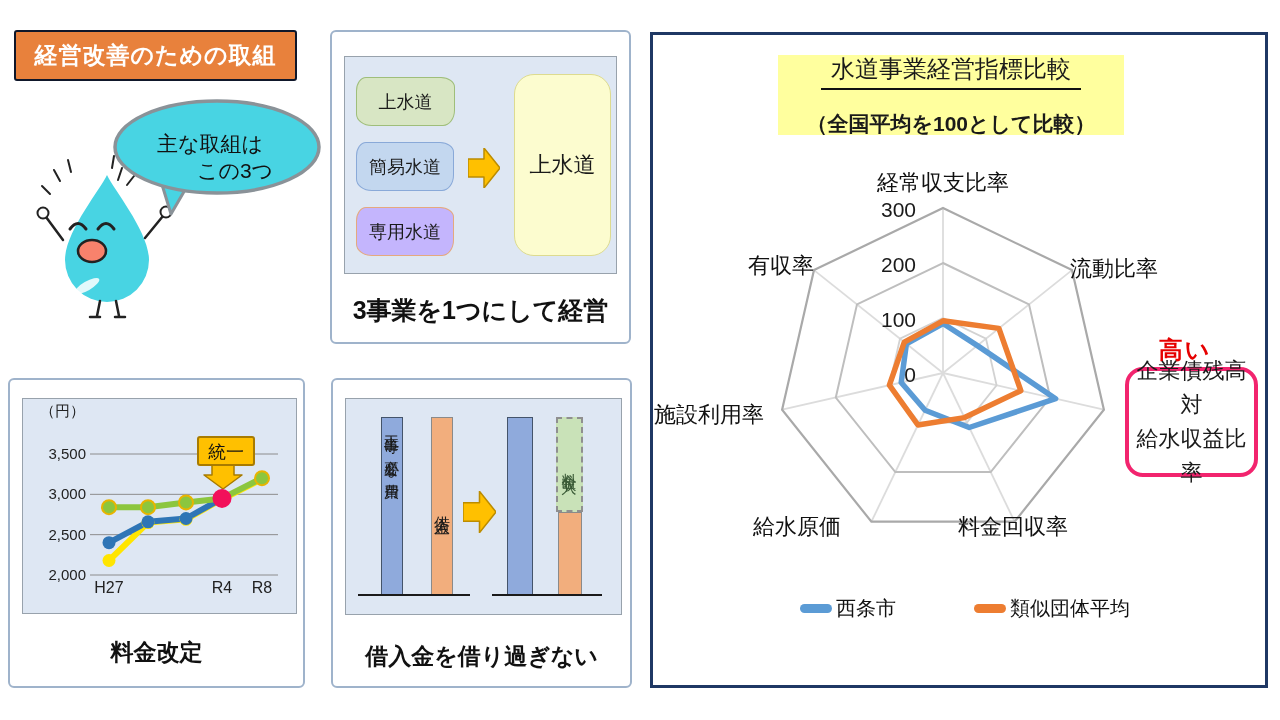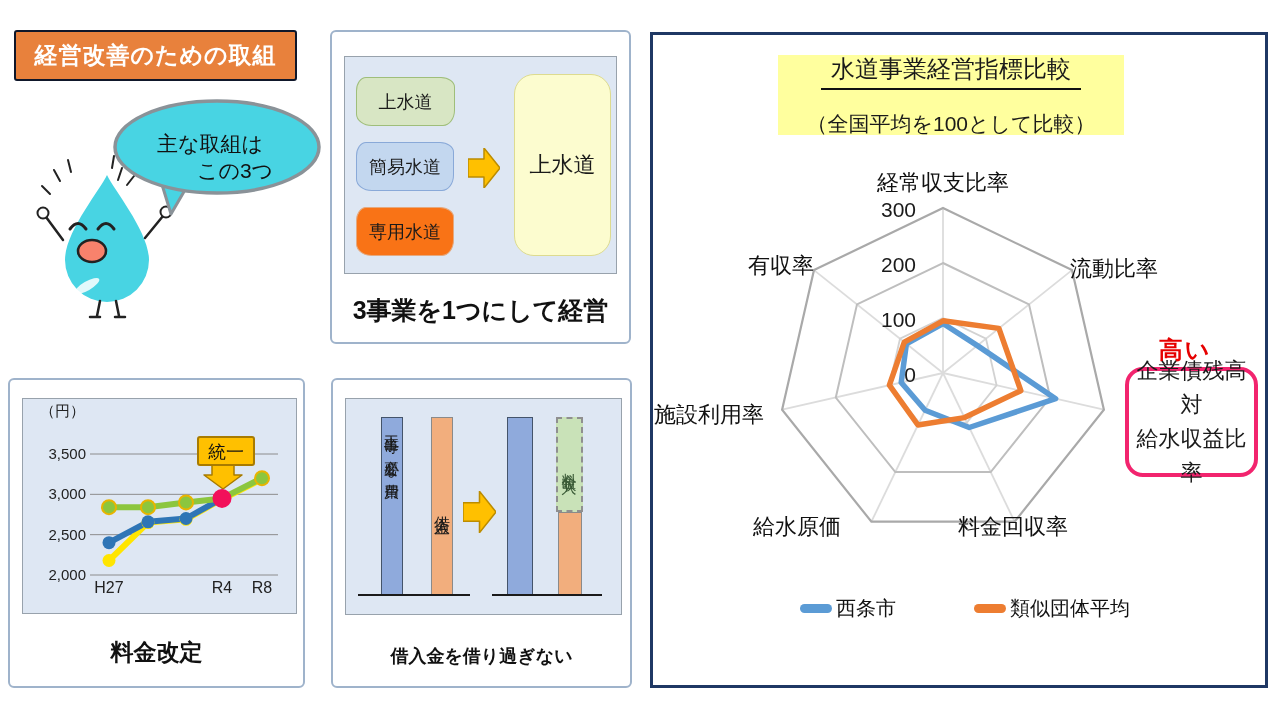--- a/index.html
+++ b/index.html
@@ -30,21 +30,21 @@
     font-weight:bold;color:#111;text-align:center;line-height:32px;height:32px;
   }
   
   .mini-box{
     display:flex;align-items:center;justify-content:center;
     font-size:18px;box-sizing:border-box;
     border-radius:10px 14px 12px 16px / 14px 10px 16px 12px;
   }
   .mini-green{background:#D8E6C4;border:1.5px solid #9FBE7A;}
   .mini-blue{background:#C3D7EF;border:1.5px solid #89A9D8;}
-  .mini-peach{background:#f97316;border:1.5px solid #E5A97E;}
+  .mini-peach{background:#c4b5fd;border:1.5px solid #E5A97E;}
   .big-yellow{
     background:#FCFCCF;border:1.5px solid #DDDB8F;border-radius:20px;
     display:flex;align-items:center;justify-content:center;font-size:22px;box-sizing:border-box;
   }
   
   .bar{box-sizing:border-box;display:flex;justify-content:center;}
   .bar-blue{background:#8FAADC;border:1.5px solid #44546A;}
   .bar-orange{background:#F2AE7D;border:1.5px solid #8a8a8a;}
   .income-box{background:#C9E2B8;border:2px dashed #8f8f8f;box-sizing:border-box;
     display:flex;justify-content:center;align-items:center;}
@@ -58,21 +58,21 @@
     left:650px;top:32px;width:618px;height:656px;
     border:3px solid #1F3864;background:#ffffff;box-sizing:border-box;
   }
   .radar-title-box{
     left:778px;top:55px;width:346px;height:80px;background:#FFFF9E;
     display:flex;flex-direction:column;align-items:center;justify-content:center;
   }
   .radar-title-line1{
     font-size:24px;border-bottom:2.5px solid #111;padding:0 10px 3px;display:inline-block;
   }
-  .radar-title-line2{font-size:21px;margin-top:20px;}
+  .radar-title-line2{font-size:21px;margin-top:20px;font-weight:bold;}
   .axis-label{font-size:22px;color:#111;height:26px;line-height:26px;}
   .highlight-word{
     left:1140px;top:334px;width:90px;height:30px;
     color:#E60000;font-weight:bold;font-size:24px;text-align:center;letter-spacing:2px;
   }
   .highlight-box{
     left:1125px;top:367px;width:133px;height:110px;
     background:#ffffff;border:4px solid #F2246E;border-radius:18px;box-sizing:border-box;
     display:flex;flex-direction:column;align-items:center;justify-content:center;
     font-size:22px;line-height:1.55;text-align:center;
@@ -179,21 +179,21 @@
 <div class="abs baseline" style="left:358px;top:594px;width:112px;"></div>
 <svg class="abs" style="left:463px;top:491px;" width="33" height="42" viewBox="0 0 32 40">
   <polygon points="0,11 16,11 16,0 32,20 16,40 16,29 0,29" fill="#FFC000" stroke="#BC8C00" stroke-width="1.5" stroke-linejoin="round"></polygon>
 </svg>
 <div class="abs bar bar-blue" style="left:507px;top:417px;width:26px;height:178px;"></div>
 <div class="abs income-box" style="left:556px;top:417px;width:27px;height:95px;">
   <span class="vlabel" style="color:#3a5a36;">料金収入</span>
 </div>
 <div class="abs bar bar-orange" style="left:558px;top:512px;width:24px;height:83px;"></div>
 <div class="abs baseline" style="left:492px;top:594px;width:110px;"></div>
-<div class="abs caption" style="left:331px;top:640px;width:301px;font-size:18px;">借入金を借り過ぎない</div>
+<div class="abs caption" style="left:331px;top:640px;width:301px;font-size:23px;">借入金を借り過ぎない</div>
 
 <div class="abs radar-frame"></div>
 <div class="abs radar-title-box">
   <span class="radar-title-line1">水道事業経営指標比較</span>
   <span class="radar-title-line2">（全国平均を100として比較）</span>
 </div>
 <svg id="radar-svg" class="abs" style="left:650px;top:130px;" width="618" height="410" viewBox="0 0 618 410">
     <g>
       <line x1="293" y1="243" x2="293" y2="78" stroke="#DCDCDC" stroke-width="1.8"></line>
       <line x1="293" y1="243" x2="422.0021946072249" y2="140.12418269330897" stroke="#DCDCDC" stroke-width="1.8"></line>

